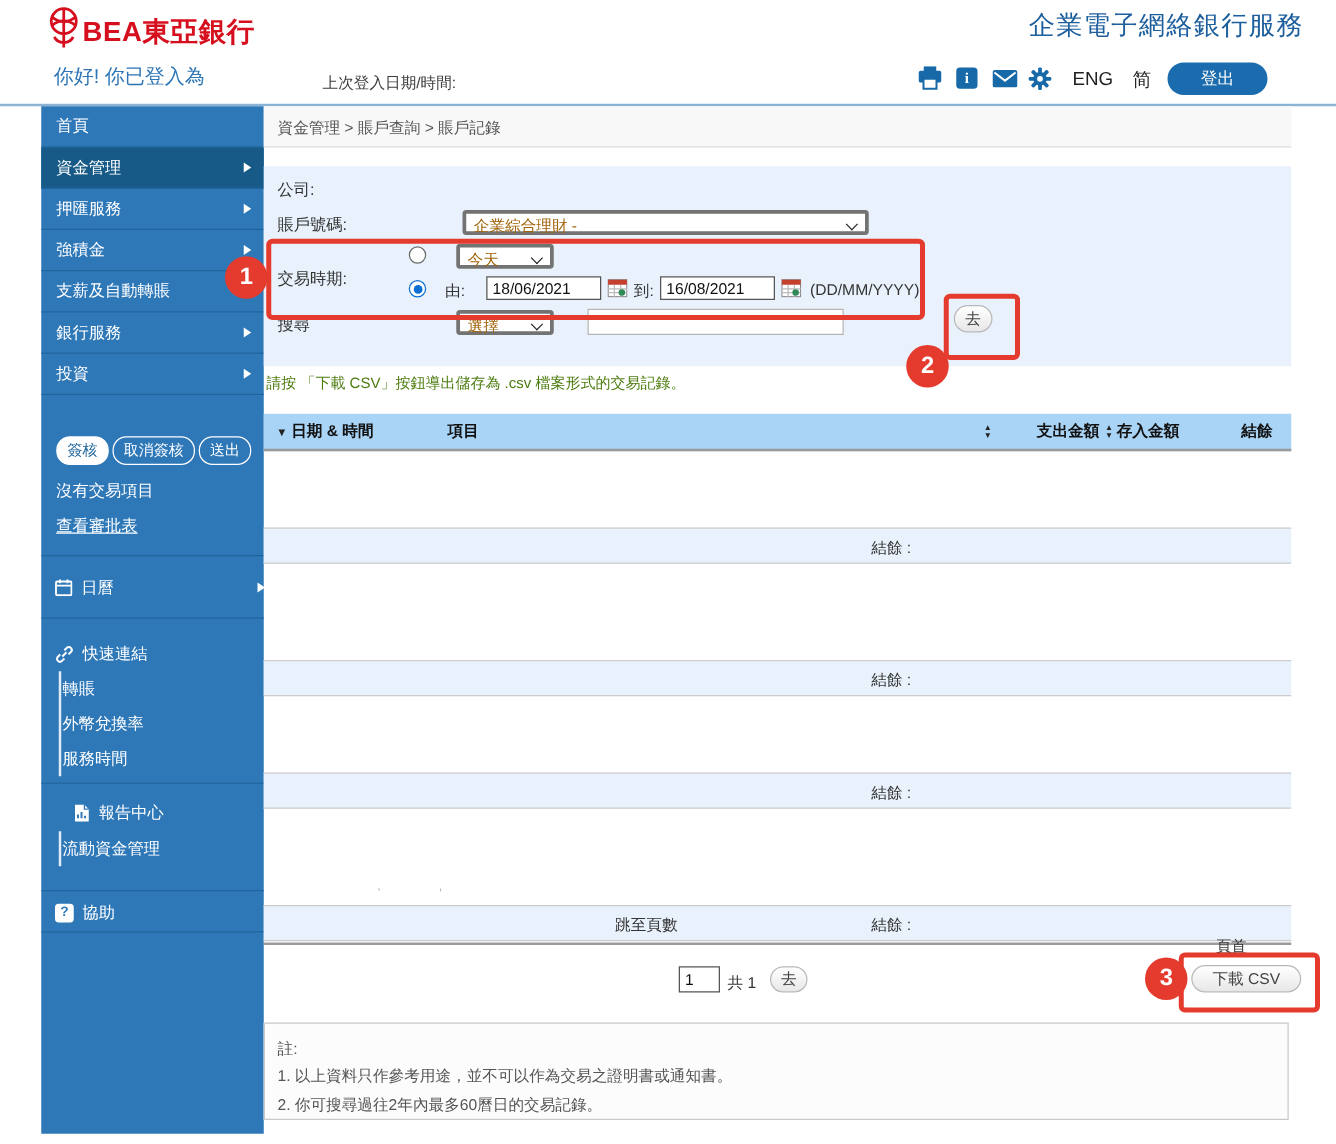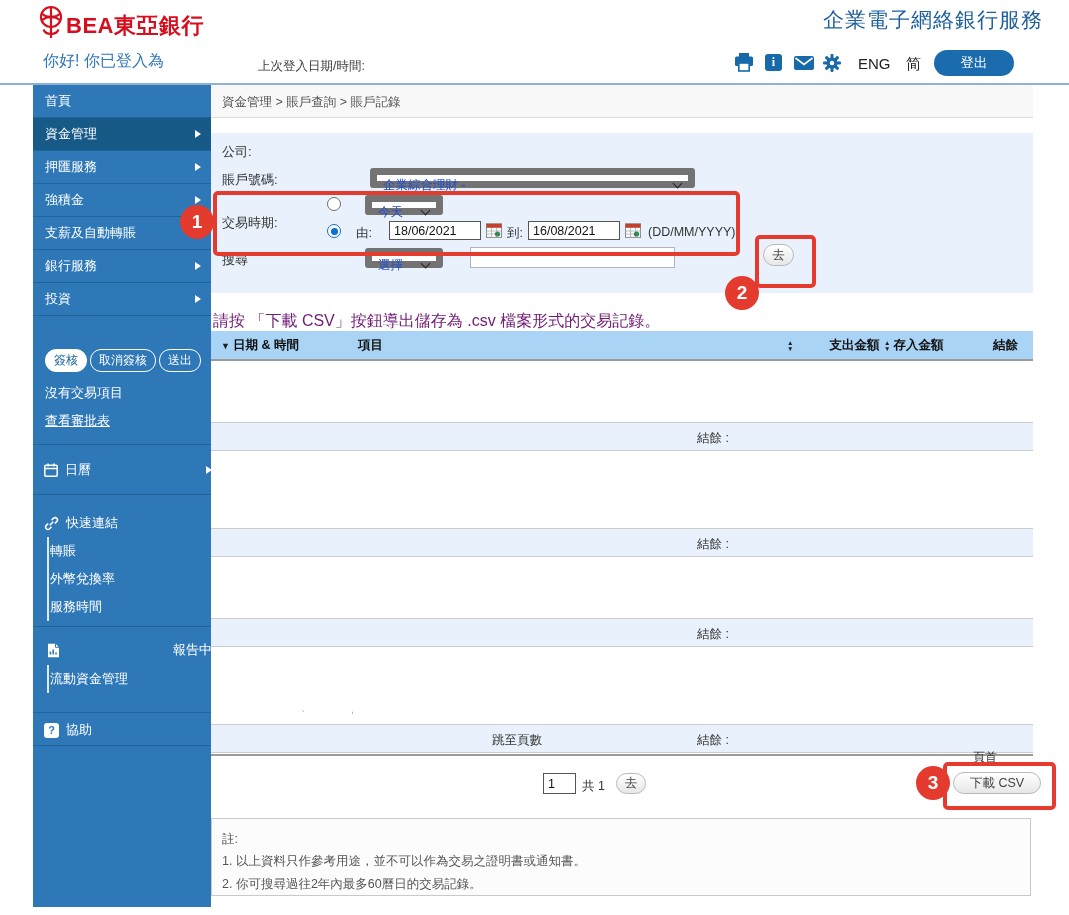--- a/index.html
+++ b/index.html
@@ -27,28 +27,28 @@
   .pill-g{background:transparent;color:#fff;border:1px solid #fff;border-radius:11px;padding:2px 8px;font-size:12px;cursor:pointer;white-space:nowrap;}
   .sublist{position:absolute;left:14px;border-left:2px solid rgba(255,255,255,.85);padding-left:1px;}
   .sublist div{line-height:28px;cursor:pointer;}
   .underl{text-decoration:underline;}
   .help-ic{width:15px;height:15px;background:#fff;border-radius:3px;color:#2e78b8;font-weight:bold;font-size:11px;text-align:center;line-height:15px;}
   
   .crumb-bar{position:absolute;left:211px;top:85px;width:822px;height:32px;background:#f8f8f8;border-bottom:1px solid #ddd;}
   .crumb-bar span{position:absolute;left:11px;top:9px;font-size:12.5px;color:#555;}
   .panel{position:absolute;left:211px;top:133px;width:822px;height:160px;background:#e9f2fc;}
   .lbl{position:absolute;font-size:13px;color:#333;}
-  .select{position:absolute;background:#fff;border:7px solid #737373;border-radius:3px;height:20px;font-size:12.5px;color:#1d4ed8;line-height:20px;padding:0 20px 0 6px;box-sizing:border-box;cursor:pointer;}
+  .select{position:absolute;background:#fff;border:3px solid #737373;border-radius:3px;height:20px;font-size:12.5px;color:#a16207;line-height:20px;padding:0 20px 0 6px;box-sizing:border-box;cursor:pointer;}
   .chev{position:absolute;right:7px;top:5px;width:6px;height:6px;border-right:1.6px solid #222;border-bottom:1.6px solid #222;transform:rotate(45deg);}
   .tinput{position:absolute;border:1px solid #555;background:#fff;font-size:12.5px;color:#111;padding:0 4px;height:19px;box-sizing:border-box;}
   .radio{position:absolute;width:14px;height:14px;border-radius:50%;background:#fff;border:1px solid #6d6d6d;box-sizing:border-box;cursor:pointer;}
   .radio.on{border:1.5px solid #0b6fd4;}
   .radio.on::after{content:"";position:absolute;left:2.5px;top:2.5px;width:7px;height:7px;border-radius:50%;background:#0b6fd4;}
   .pill-btn{position:absolute;background:linear-gradient(#ffffff,#e7e7e7);border:1px solid #b9b9b9;border-radius:11px;font-size:12.5px;color:#444;text-align:center;cursor:pointer;box-sizing:border-box;}
-  .csv-note{position:absolute;left:213px;top:311px;font-size:16px;color:#701a75;}
+  .csv-note{position:absolute;left:213px;top:298px;font-size:12px;color:#4d7c0f;}
   .thead{position:absolute;left:211px;top:331px;width:822px;height:28px;background:#a9d4f5;border-bottom:2px solid #9a9a9a;font-size:12.5px;color:#111;font-weight:bold;}
   .thcell{position:absolute;top:6px;display:flex;align-items:center;gap:3px;}
   .sort1{font-size:9px;color:#222;}
   .sort2{display:flex;flex-direction:column;font-size:6.5px;line-height:5.5px;color:#222;}
   .band{position:absolute;left:211px;width:822px;height:27px;background:#e9f2fc;border-top:1px solid #ccc;border-bottom:1px solid #ccc;}
   .band span{position:absolute;left:486px;top:7px;font-size:12.5px;color:#333;}
   .rule{position:absolute;left:211px;top:754px;width:822px;border-top:2px solid #9b9b9b;}
   .toplink{position:absolute;left:973px;top:749px;font-size:12px;color:#333;text-decoration:underline;cursor:pointer;}
   .pg-lbl{position:absolute;font-size:12.5px;color:#333;}
   .notes{position:absolute;left:211px;top:818px;width:820px;height:78px;background:#fcfcfc;border:1px solid #c9c9c9;box-sizing:border-box;}
@@ -174,21 +174,21 @@
       </span>
       <span>快速連結</span>
     </div>
     <div class="sublist" style="top:452px;">
       <div>轉賬</div>
       <div>外幣兌換率</div>
       <div>服務時間</div>
     </div>
     <div class="sep" style="top:541px;"></div>
 
-    <div class="srow" style="top:554px;height:22px;padding-left:14px;gap:7px;justify-content:space-between;">
+    <div class="srow" style="top:554px;height:22px;padding-left:26px;gap:7px;">
       <span style="display:inline-flex;">
         <svg width="13" height="15" viewBox="0 0 13 15">
             <path d="M1 0.8 h7.5 L12 4.3 V14.2 H1 Z" fill="#fff"></path>
             <path d="M8.5 0.8 V4.3 H12" fill="none" stroke="#2e78b8" stroke-width="1"></path>
             <path d="M3.4 11.5 V8.5 M6.2 11.5 V6.5 M9 11.5 V9.5" stroke="#2e78b8" stroke-width="1.6"></path>
           </svg>
       </span>
       <span>報告中心</span>
     </div>
     <div class="sublist" style="top:580px;">

